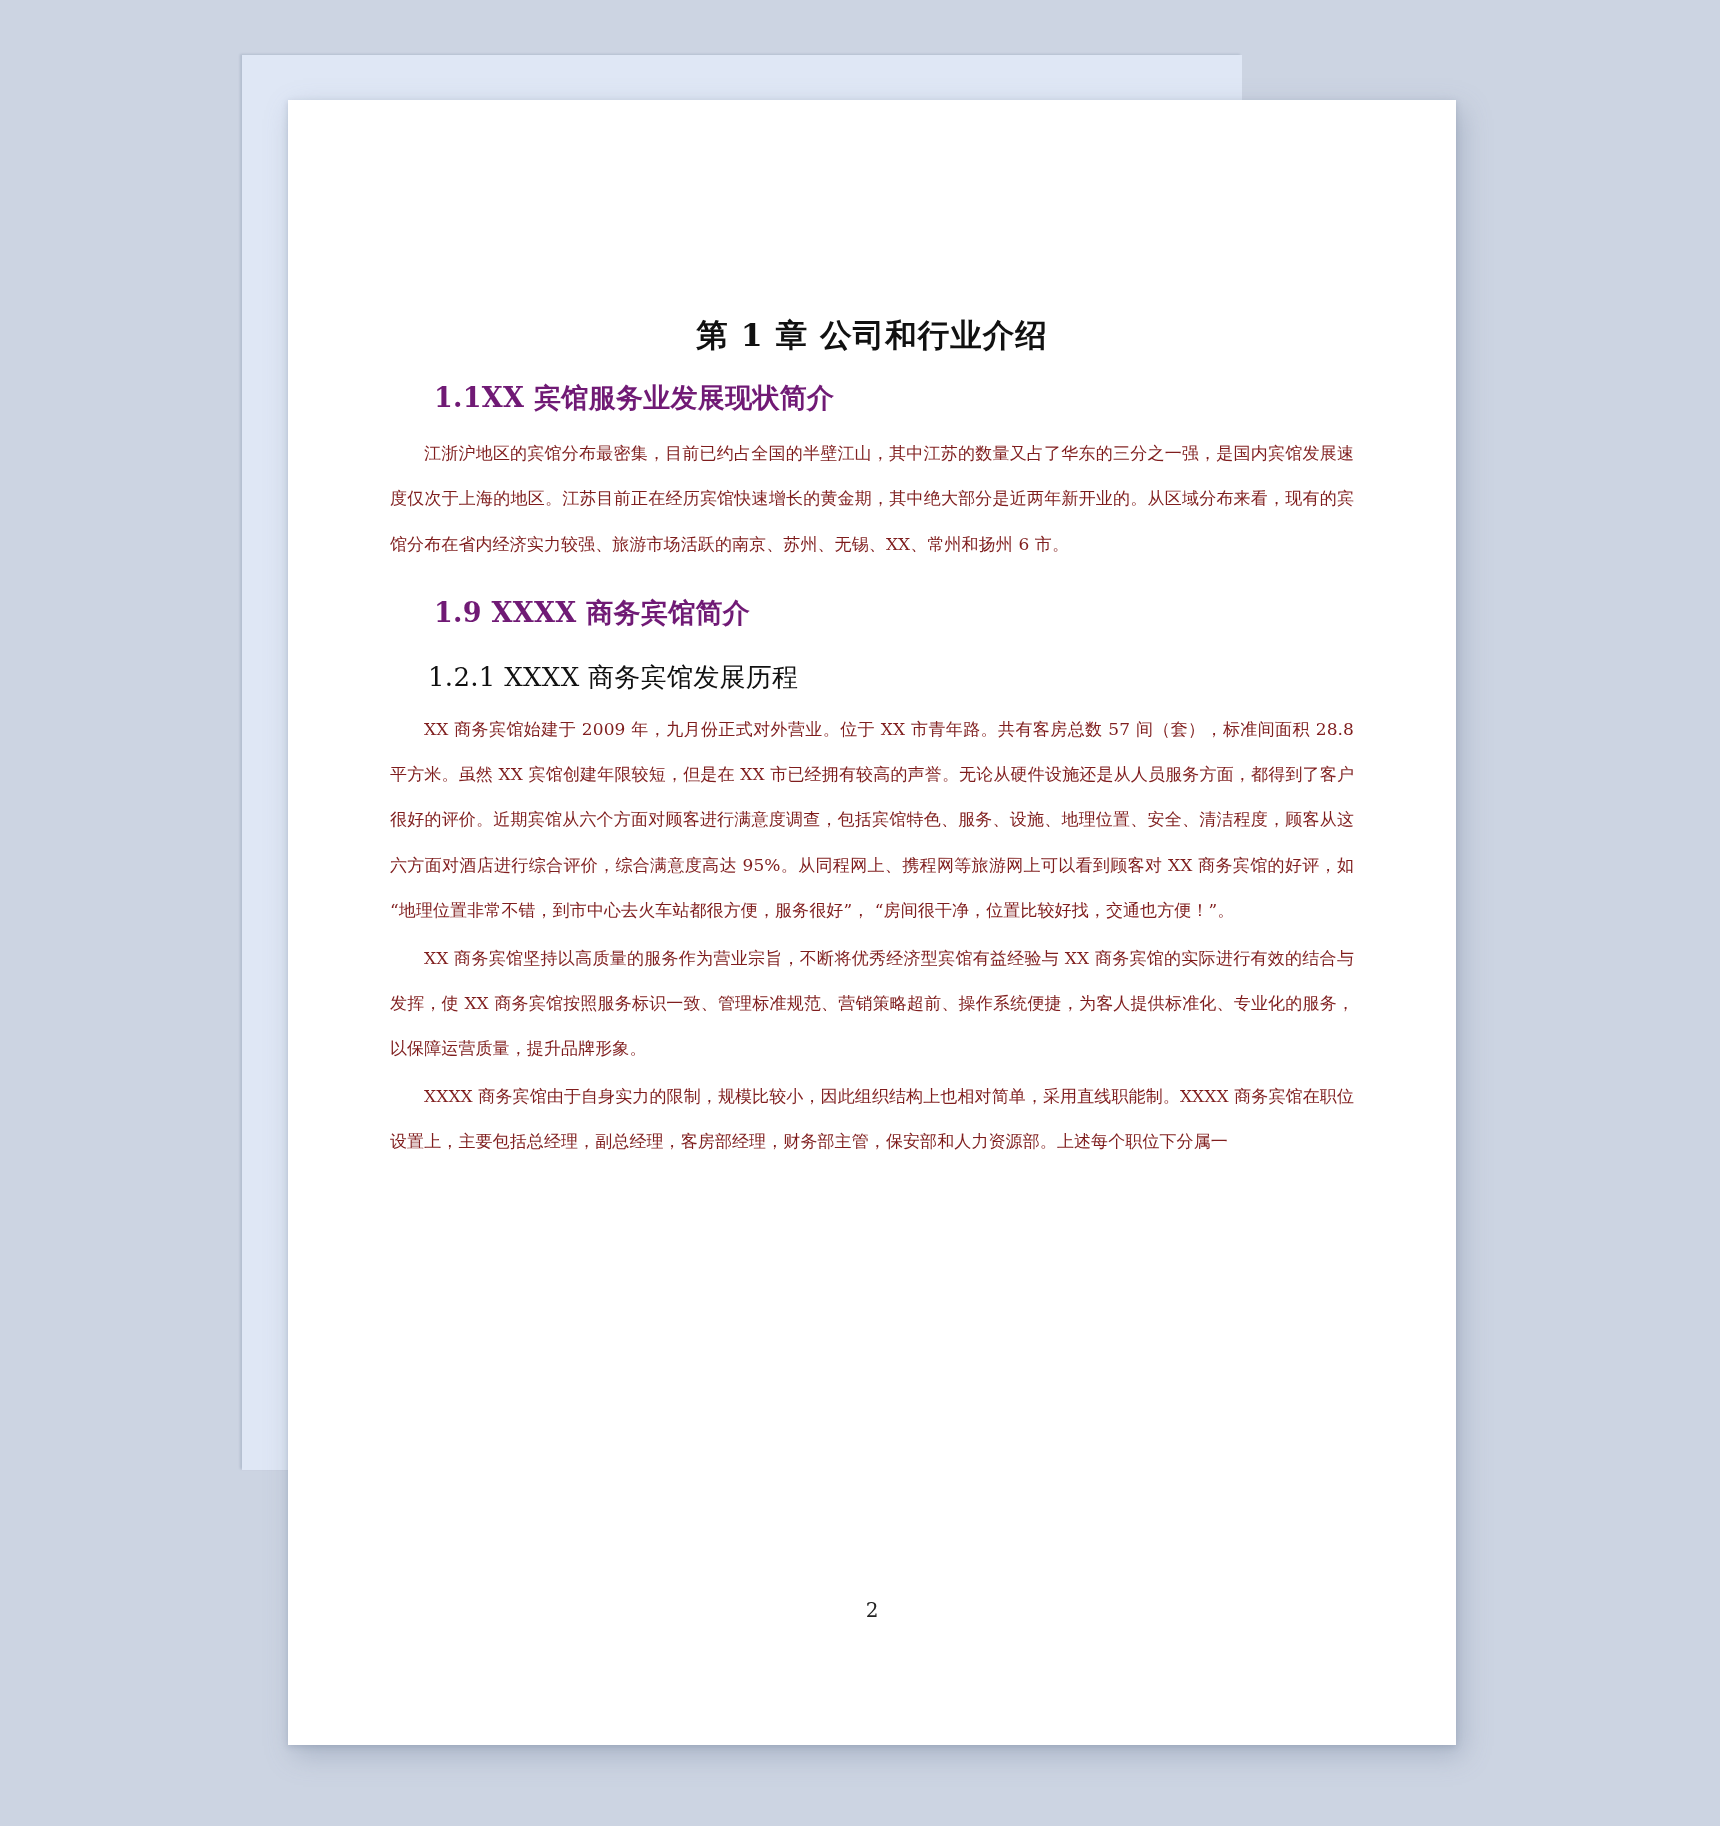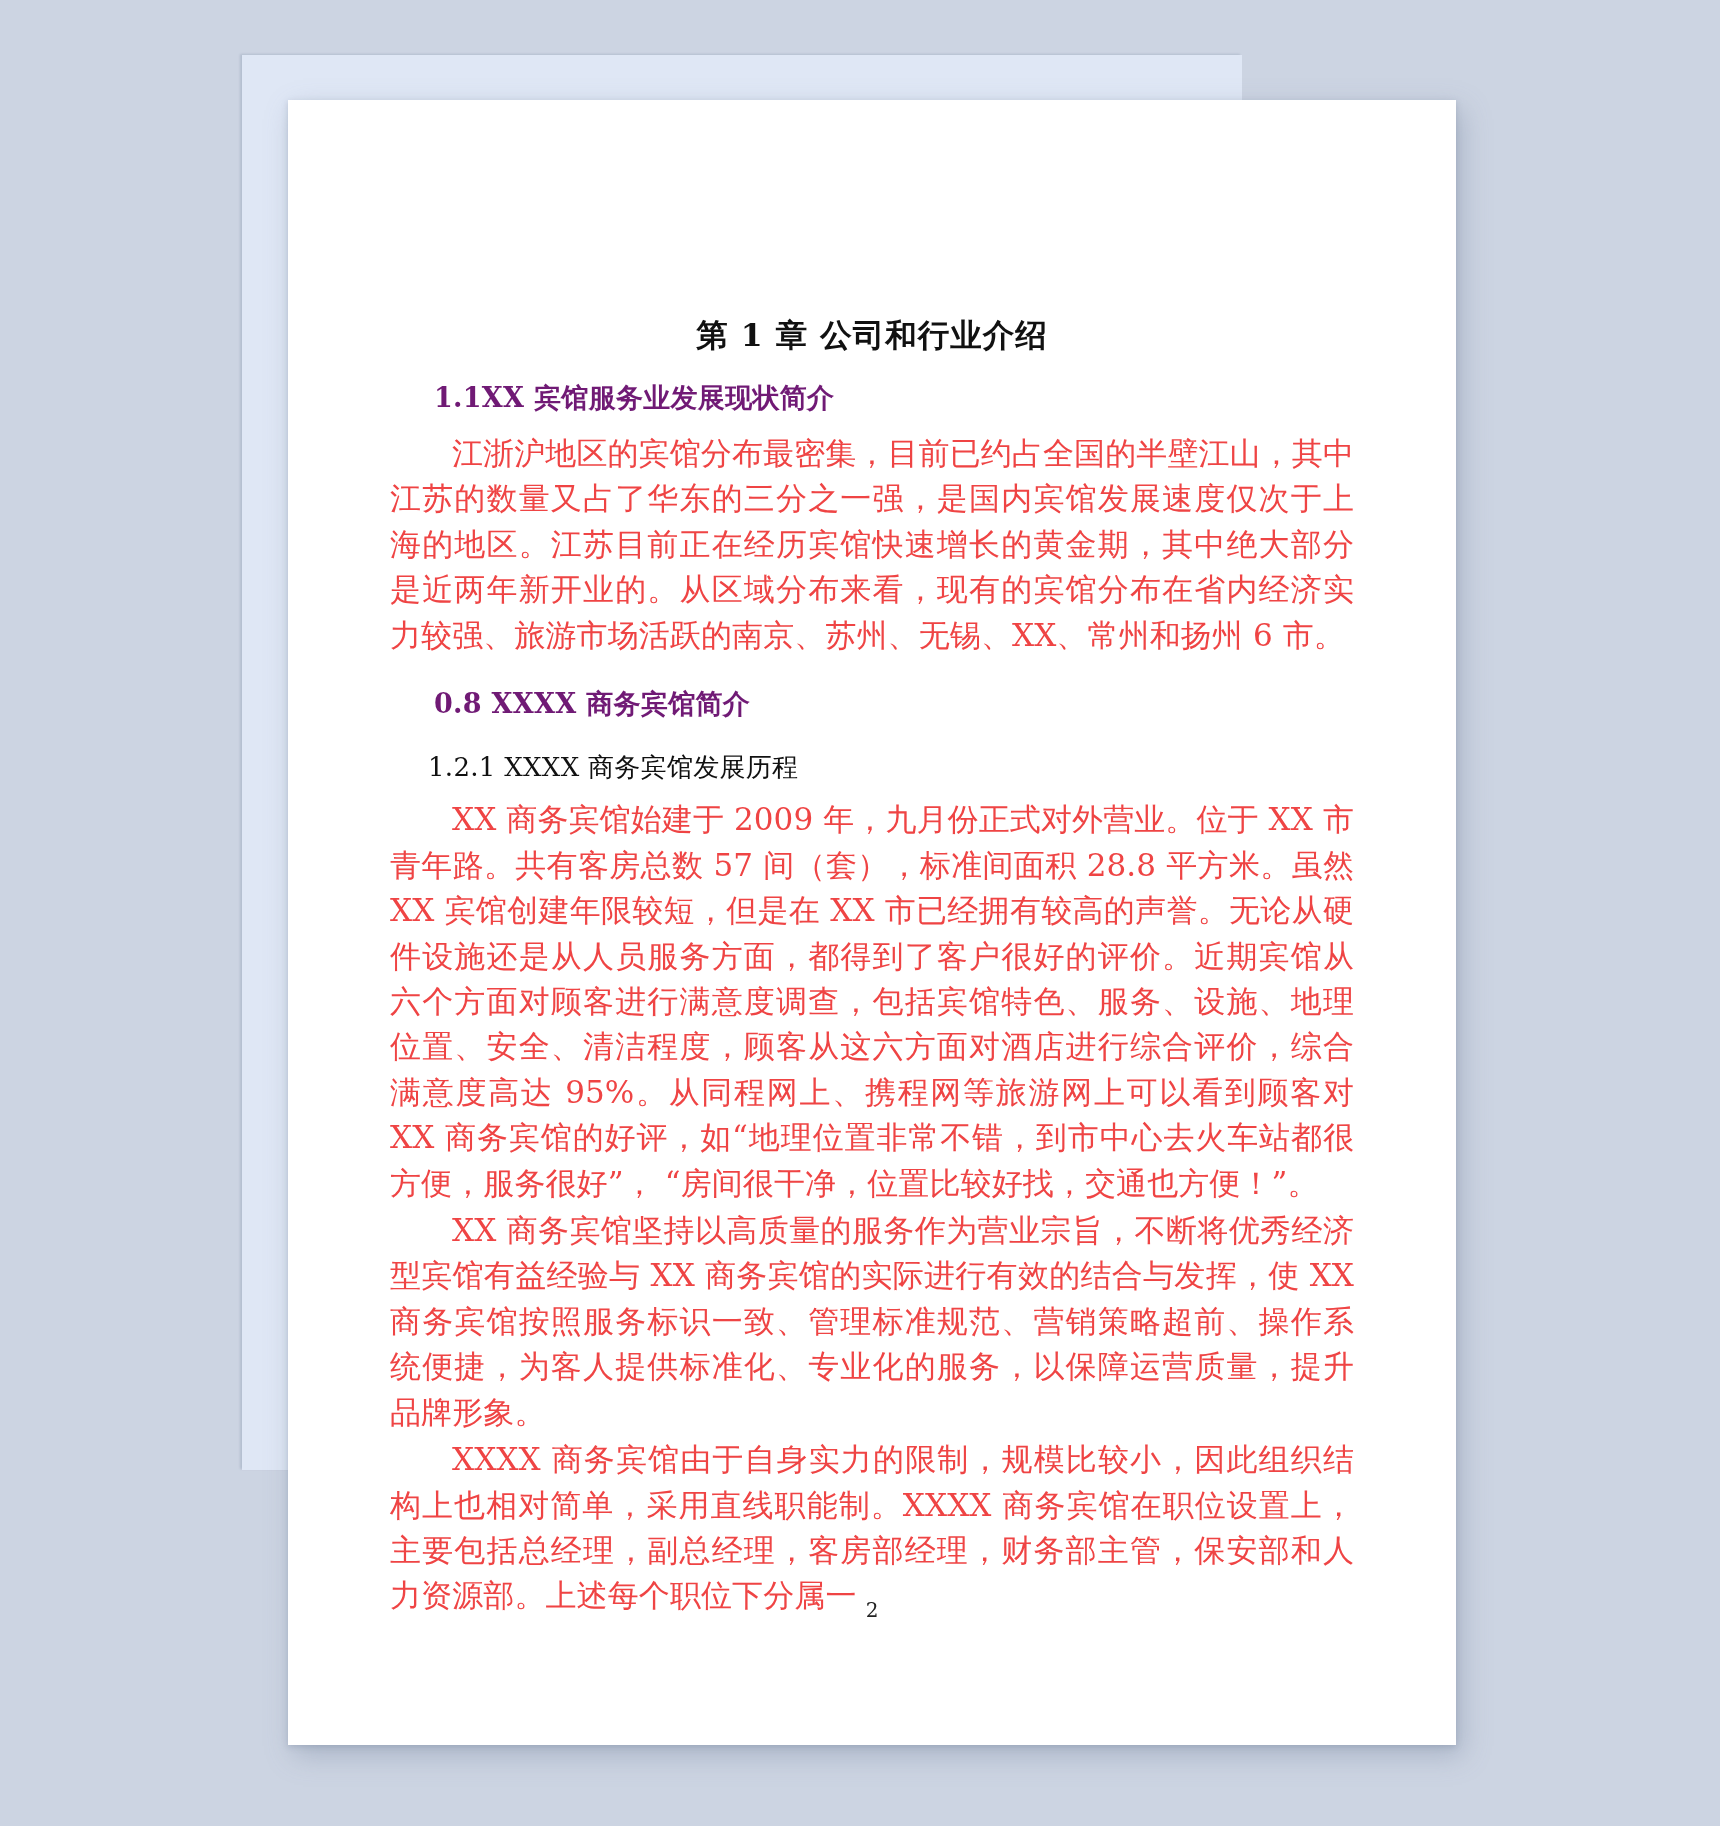--- a/index.html
+++ b/index.html
@@ -83,23 +83,23 @@
     margin: 0 0 10px 0;
     padding-left: 38px;
     line-height: 1.5;
     letter-spacing: 0.3px;
   }
 
   .h2.spaced-top { margin-top: 26px; }
   .h3.spaced-top { margin-top: 24px; }
 
   p.body {
-    font-size: 31px;
+    font-size: 17px;
     line-height: 45.4px;
-    color: #ef4444;
+    color: #7f1d1d;
     margin: 0 0 2px 0;
     text-align: justify;
     text-justify: inter-ideograph;
     text-indent: 2em;
     letter-spacing: 0.1px;
   }
 
   .page-number {
     position: absolute;
     left: 0;
@@ -120,21 +120,21 @@
   <div class="front-sheet">
     <div class="page-inner">
 
       <h1 class="chapter-title">第 1 章  公司和行业介绍</h1>
 
       <h2 class="h2">1.1XX 宾馆服务业发展现状简介</h2>
 
       <p class="body">江浙沪地区的宾馆分布最密集，目前已约占全国的半壁江山，其中江苏的数量又占了华东的三分之一强，是国内宾馆发展速度仅次于上海的地区。江苏目前正在经历宾馆快速增长的黄金期，其中绝大部分是近两年新开业的。从区域分布来看，现有的宾馆分布在省内经济实力较强、旅游市场活跃的南京、苏州、无锡、XX、常州和扬州 6 市。</p>
 
 
-      <h2 class="h2 spaced-top">0.8  XXXX 商务宾馆简介</h2>
+      <h2 class="h2 spaced-top">1.9  XXXX 商务宾馆简介</h2>
 
       <h3 class="h3 spaced-top">1.2.1  XXXX 商务宾馆发展历程</h3>
 
       <p class="body">XX 商务宾馆始建于 2009 年，九月份正式对外营业。位于 XX 市青年路。共有客房总数 57 间（套），标准间面积 28.8 平方米。虽然 XX 宾馆创建年限较短，但是在 XX 市已经拥有较高的声誉。无论从硬件设施还是从人员服务方面，都得到了客户很好的评价。近期宾馆从六个方面对顾客进行满意度调查，包括宾馆特色、服务、设施、地理位置、安全、清洁程度，顾客从这六方面对酒店进行综合评价，综合满意度高达 95%。从同程网上、携程网等旅游网上可以看到顾客对 XX 商务宾馆的好评，如“地理位置非常不错，到市中心去火车站都很方便，服务很好”， “房间很干净，位置比较好找，交通也方便！”。</p>
 
       <p class="body">XX 商务宾馆坚持以高质量的服务作为营业宗旨，不断将优秀经济型宾馆有益经验与 XX 商务宾馆的实际进行有效的结合与发挥，使 XX 商务宾馆按照服务标识一致、管理标准规范、营销策略超前、操作系统便捷，为客人提供标准化、专业化的服务，以保障运营质量，提升品牌形象。</p>
 
 
       <p class="body">XXXX 商务宾馆由于自身实力的限制，规模比较小，因此组织结构上也相对简单，采用直线职能制。XXXX 商务宾馆在职位设置上，主要包括总经理，副总经理，客房部经理，财务部主管，保安部和人力资源部。上述每个职位下分属一</p>
 

